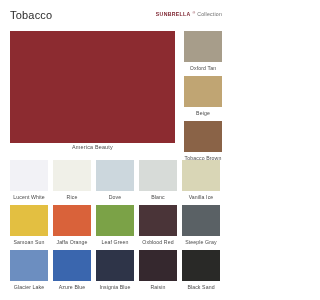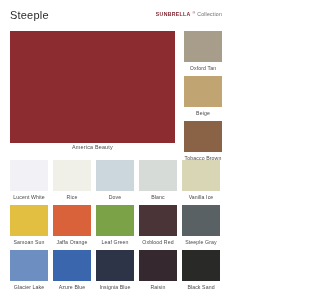--- a/index.html
+++ b/index.html
@@ -131,21 +131,21 @@
     color: #4a4a4a;
     margin-top: 3px;
     letter-spacing: 0.1px;
     white-space: nowrap;
   }
 </style>
 </head>
 <body>
 
 <div class="header">
-  <div class="palette-title">Steeple</div>
+  <div class="palette-title">Tobacco</div>
   <div class="brand">
     <span class="brand-mark">SUNBRELLA</span>
     <span class="brand-sup">®</span>
     <span class="brand-collection">Collection</span>
   </div>
 </div>
 
 <div class="hero">
   <div class="hero-chip" style="background: rgb(140, 43, 48);"></div>
   <div class="hero-label">America Beauty</div>

